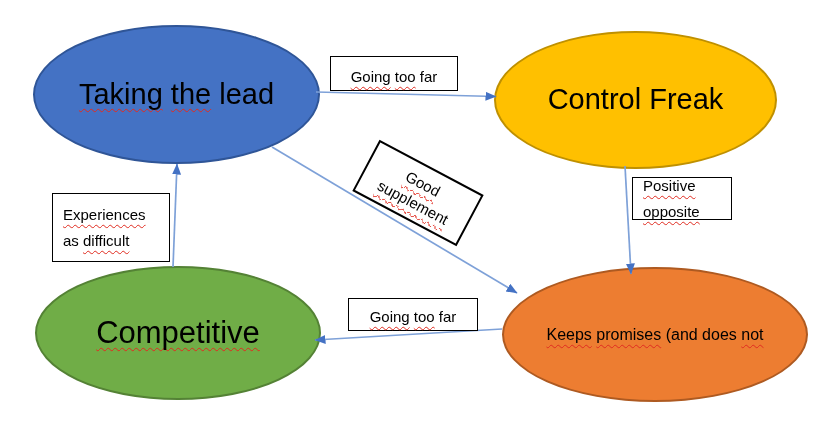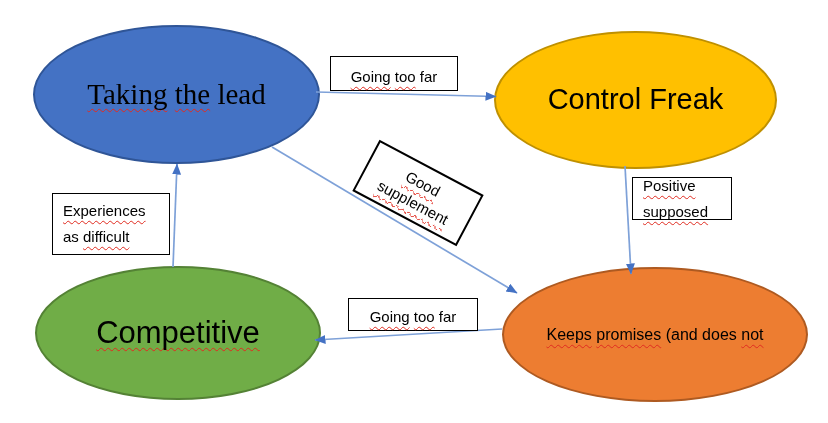--- a/index.html
+++ b/index.html
@@ -10,21 +10,21 @@
     color:var(--text,#000);
     overflow:hidden;
   }
   
   .ellipse {
     position:absolute; border-radius:50%;
     border:2.4px solid; z-index:1;
     display:flex; align-items:center; justify-content:center;
     text-align:center; line-height:1.15;
   }
-  .node-blue   { background:var(--node-blue,#4472C4);   border-color:var(--node-blue-border,#2F5597);font-family:Liberation Serif, serif; }
+  .node-blue   { background:var(--node-blue,#4472C4);   border-color:var(--node-blue-border,#2F5597); }
   .node-yellow { background:var(--node-yellow,#FFC000); border-color:var(--node-yellow-border,#BF9000);justify-content:center; }
   .node-green  { background:var(--node-green,#70AD47);  border-color:var(--node-green-border,#548235);justify-content:center; }
   .node-orange { background:var(--node-orange,#ED7D31); border-color:var(--node-orange-border,#AE5A21); }
   .txt-xl { font-size:29px; }
   .txt-lg { font-size:31px; }
   .txt-sm { font-size:16px; }
   
   .sq {
     text-decoration-line:underline;
     text-decoration-style:wavy;
@@ -94,31 +94,31 @@
     <span><span class="sq">Going</span><span> </span><span class="sq">too</span><span> far</span></span>
   </div>
 
   <div class="label-box label-rot" style="left:359px; top:164px; width:118px; height:58px;">
     <span>
         <div class="tline"><span class="sq">Good</span></div>
         <div class="tline"><span class="sq">supplement</span></div>
       </span>
   </div>
 
-  <div class="label-box label-left" style="left:52px; top:193px; width:118px; height:62px;">
+  <div class="label-box label-left" style="left:52px; top:193px; width:118px; height:69px;">
     <span>
         <div class="tline"><span class="sq">Experiences</span></div>
         <div class="tline"><span>as </span><span class="sq">difficult</span></div>
       </span>
   </div>
 
   <div class="label-box label-left" style="left:632px; top:177px; width:100px; height:43px;">
     <span>
         <div class="tline"><span class="sq">Positive</span></div>
-        <div class="tline"><span class="sq">supposed</span></div>
+        <div class="tline"><span class="sq">opposite</span></div>
       </span>
   </div>
 
   <div class="label-box label-center" style="left:348px; top:298px; width:130px; height:33px;">
     <span><span class="sq">Going</span><span> </span><span class="sq">too</span><span> far</span></span>
   </div>
 
 </div>
 
 </body></html>

